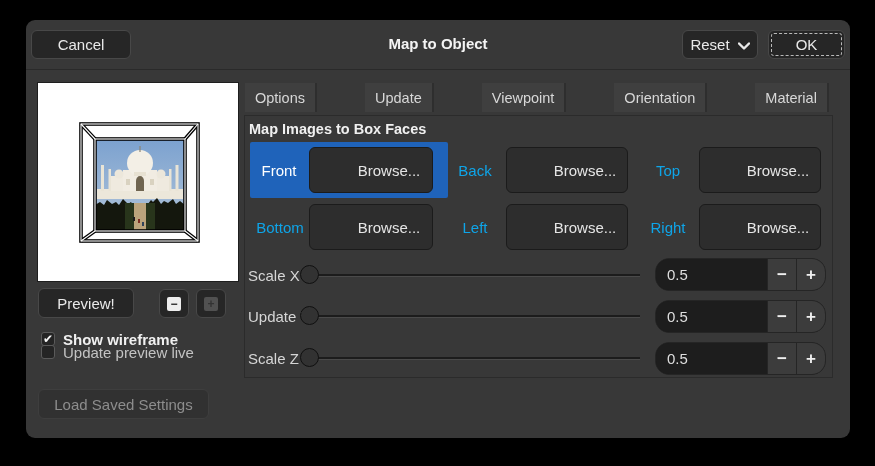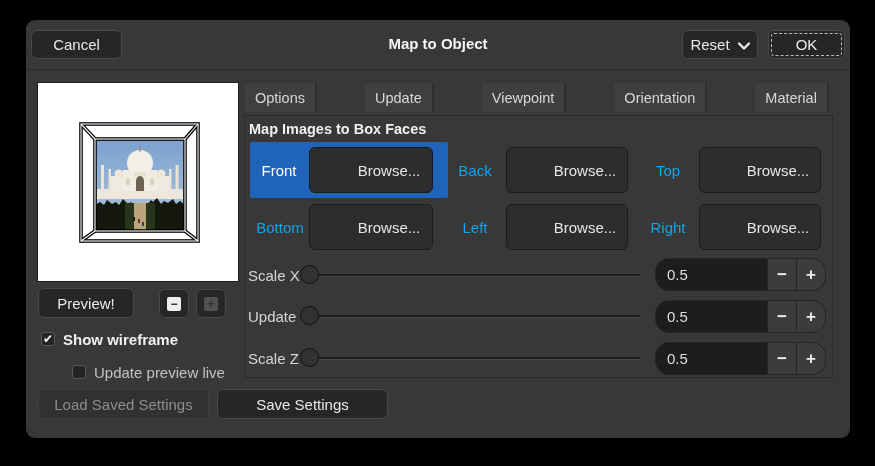--- a/index.html
+++ b/index.html
@@ -63,21 +63,21 @@
               display:flex;align-items:center;padding-left:11px;}
   .spin-btn{width:29px;box-sizing:border-box;background:#3c3c3c;border-left:1px solid #252525;color:#efefef;
             display:flex;align-items:center;justify-content:center;font-size:17px;font-weight:bold;}
 </style>
 </head>
 <body>
 
 <div class="screen">
   <div class="dialog">
 
-    <div class="btn" style="left:5px;top:10px;width:91px;height:29px;">Cancel</div>
+    <div class="btn" style="left:5px;top:10px;width:100px;height:29px;">Cancel</div>
     <div class="title">Map to Object</div>
     <div class="btn" style="left:656px;top:10px;width:76px;height:29px;">
       <span>Reset</span>
       <span class="chev">
         <svg width="12" height="8" viewBox="0 0 12 8">
             <polyline points="1,1.5 6,6.5 11,1.5" fill="none" stroke="#e9e9e9" stroke-width="2.4" stroke-linecap="round" stroke-linejoin="round"></polyline>
           </svg>
       </span>
     </div>
     <div class="btn focus" style="left:742px;top:10px;width:77px;height:29px;">OK</div>
@@ -148,21 +148,21 @@
       <span class="mini-ico out">−</span>
     </div>
     <div class="mini-btn" style="left:170px;top:269px;">
       <span class="mini-ico in">+</span>
     </div>
 
     <div class="chk-row" style="top:311px;">
       <span class="chk">✔</span>
       <span class="chk-label bold">Show wireframe</span>
     </div>
-    <div class="chk-row" style="top:344px;margin-left:31px;">
+    <div class="chk-row" style="top:324px;">
       <span class="chk"></span>
       <span class="chk-label dim">Update preview live</span>
     </div>
 
     <div class="tabs">
       <div class="tab">Options</div>
       <div class="tab">Update</div>
       <div class="tab">Viewpoint</div>
       <div class="tab">Orientation</div>
       <div class="tab">Material</div>
@@ -211,15 +211,14 @@
     <div class="slider" style="top:328px;">
       <div class="knob"></div>
     </div>
     <div class="spin-group" style="top:322px;">
       <div class="spin-entry">0.5</div>
       <div class="spin-btn">−</div>
       <div class="spin-btn">+</div>
     </div>
 
     <div class="btn disabled" style="left:12px;top:369px;width:171px;height:30px;">Load Saved Settings</div>
-    <div class="btn" style="left:191px;top:369px;width:171px;height:30px;">Save Settings</div>
   </div>
 </div>
 
 </body></html>

